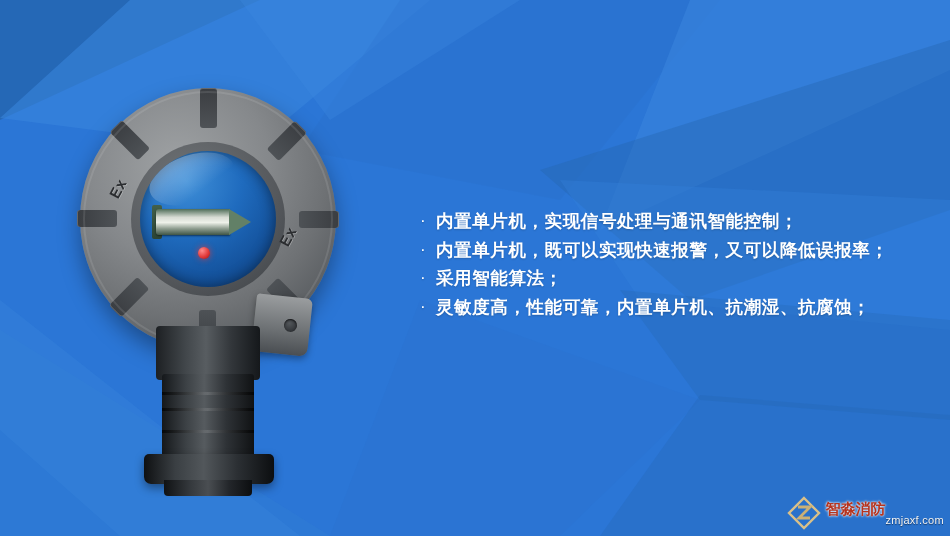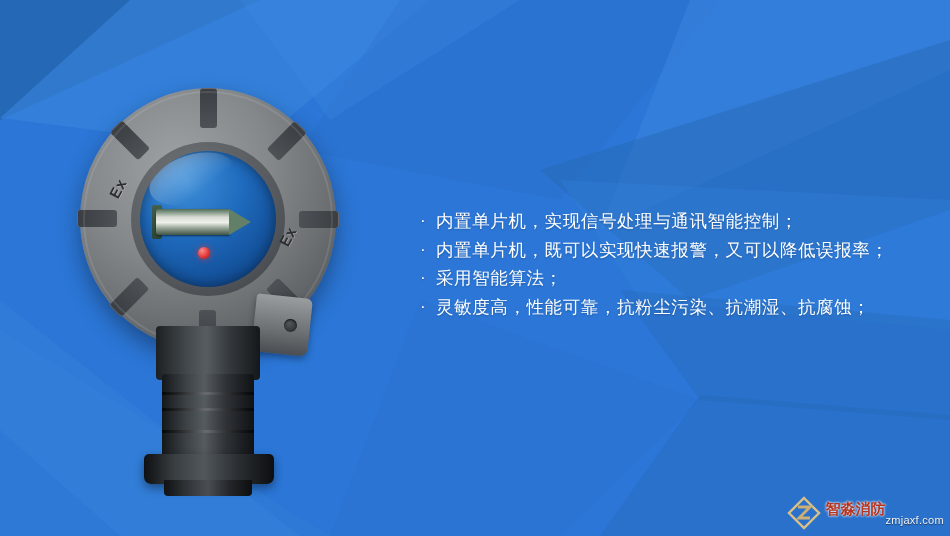--- a/index.html
+++ b/index.html
@@ -147,21 +147,21 @@
   .bullet{
     display:flex;align-items:flex-start;
     color:#ffffff;font-size:17.5px;line-height:1.58;
     margin-bottom:1px;letter-spacing:.6px;
     text-shadow:0 1px 2px rgba(0,0,0,.20);
   }
   .bullet .dot{
     flex:0 0 auto;width:16px;text-align:left;
     font-size:17px;line-height:1.58;
   }
-  .bullet .txt{flex:1 1 auto;}
+  .bullet .txt{flex:1 1 auto;font-weight:bold;}
 
   
   .wm{
     position:absolute;right:6px;bottom:3px;height:40px;
     display:flex;align-items:center;gap:4px;
   }
   .wm-mark{position:relative;width:34px;height:34px;flex:0 0 auto;}
   .wm-text{display:flex;flex-direction:row;line-height:1;}
   .wm-cn{
     color:#b5341f;font-size:15px;font-weight:700;letter-spacing:0px;
@@ -250,21 +250,21 @@
       <div class="bullet">
         <span class="dot">·</span>
         <span class="txt">内置单片机，既可以实现快速报警，又可以降低误报率；</span>
       </div>
       <div class="bullet">
         <span class="dot">·</span>
         <span class="txt">采用智能算法；</span>
       </div>
       <div class="bullet">
         <span class="dot">·</span>
-        <span class="txt">灵敏度高，性能可靠，抗粉尘污染、抗潮湿、抗腐蚀；</span>
+        <span class="txt">灵敏度高，性能可靠，内置单片机、抗潮湿、抗腐蚀；</span>
       </div>
     </div>
   </div>
 
   <div class="wm">
     <span class="wm-mark">
       <svg viewBox="0 0 34 34" width="34" height="34">
         <polygon points="17,2 32,17 17,32 2,17" fill="none" stroke="#d9c089" stroke-width="2.4"></polygon>
         <path d="M11 11 H23 L12 22 H23" fill="none" stroke="#cbb075" stroke-width="2.8" stroke-linejoin="miter"></path>
       </svg>

